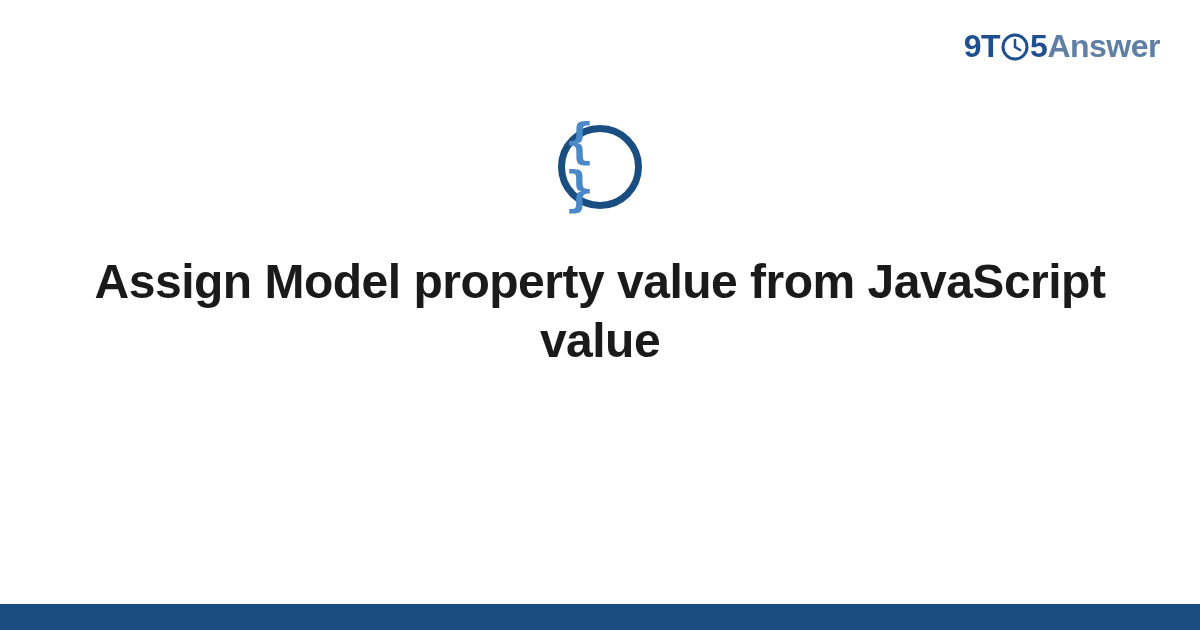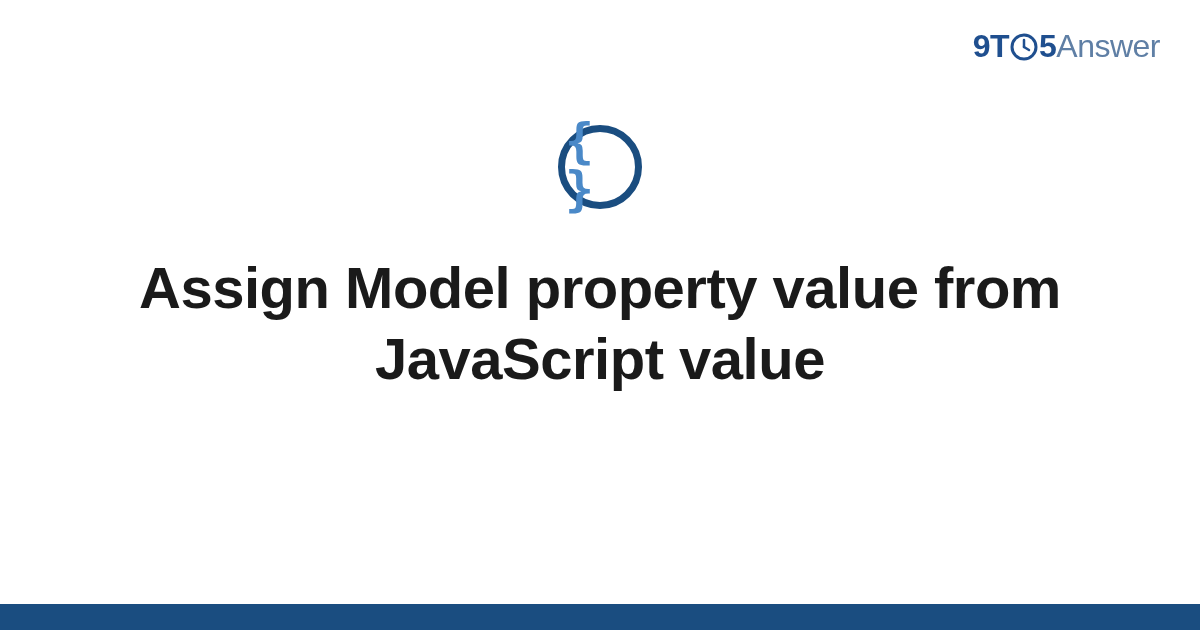--- a/index.html
+++ b/index.html
@@ -14,21 +14,21 @@
     .brand {
       position: absolute;
       top: 28px;
       right: 40px;
       font-size: 32px;
       font-weight: 600;
       letter-spacing: -0.5px;
     }
     .brand .p9t { color: #1f4f8f; font-weight: 700; text-align: right; }
     .brand .p5 { color: #1f4f8f; font-weight: 700; }
-    .brand .answer { color: #5f7fa5; font-weight: 400; }
+    .brand .answer { color: #5f7fa5; font-weight: 700; }
     .brand .clock {
       display: inline-block;
       vertical-align: -4px;
       margin: 0 1px;
     }
     .center {
       position: absolute;
       top: 125px;
       left: 0;
       right: 0;
@@ -47,21 +47,21 @@
       color: #4a89c8;
       font-size: 48px;
       font-weight: 700;
       font-family: Consolas, Monaco, monospace;
       letter-spacing: -6px;
       padding-right: 4px;
     }
     .category-icon span { line-height: 1; position: relative; top: -2px; }
     .title {
       margin-top: 44px;
-      font-size: 58px;
+      font-size: 48px;
       font-weight: 700;
       color: #1a1a1a;
       text-align: center;
       line-height: 1.22;
       max-width: 1040px;
       letter-spacing: -0.5px;
     }
     .bottom-bar {
       position: absolute;
       bottom: 0;

